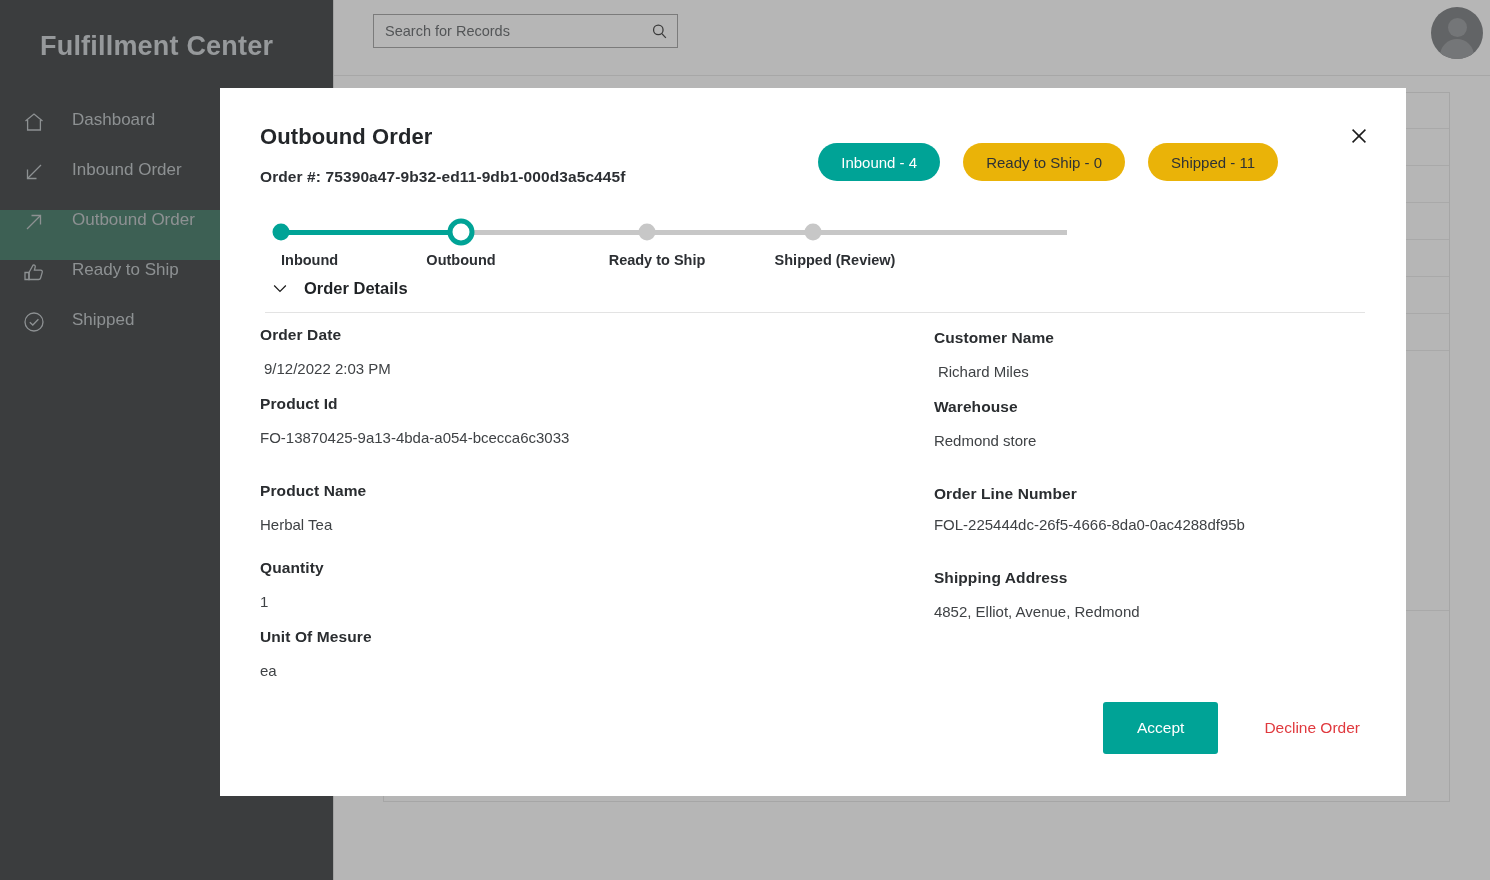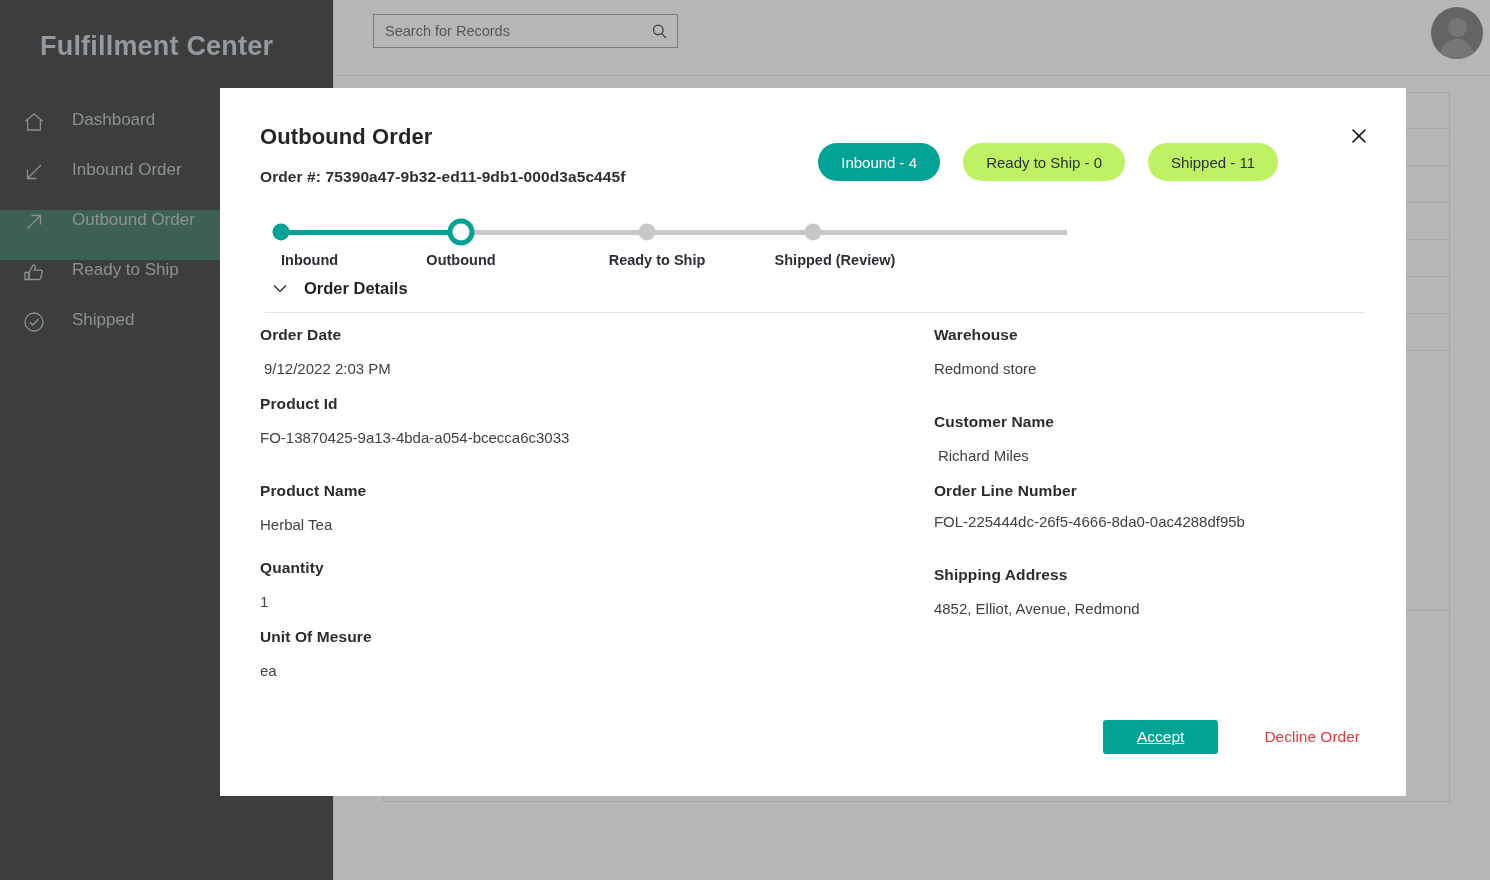--- a/index.html
+++ b/index.html
@@ -191,21 +191,21 @@
   }
   .tab {
     height: 38px;
     border-radius: 19px;
     display: flex;
     align-items: center;
     justify-content: center;
     padding: 0 23px;
     font-size: 15px;
     color: #2e3235;
-    background: #bef264;
+    background: #eab308;
     cursor: pointer;
     white-space: nowrap;
   }
   .tab.active {
     background: #00a396;
     color: #ffffff;
   }
 
   .close-btn {
     position: absolute;
@@ -327,24 +327,23 @@
     align-items: center;
     gap: 46px;
   }
   .btn-accept {
     background: #00a396;
     color: #ffffff;
     border: none;
     font-size: 15.5px;
     font-family: "Liberation Sans", sans-serif;
     padding: 0 34px;
-    height: 34px;
+    height: 52px;
     border-radius: 3px;
     cursor: pointer;
-    text-decoration: underline;
   }
   .btn-decline {
     color: #e0393e;
     font-size: 15.5px;
     cursor: pointer;
   }
 </style>
 </head>
 <body>
 
@@ -515,26 +514,26 @@
           <div class="f-value">1</div>
         </div>
         <div class="field">
           <div class="f-label">Unit Of Mesure</div>
           <div class="f-value">ea</div>
         </div>
       </div>
 
       <div class="col right">
         <div class="field">
+          <div class="f-label" style="margin-top:3px;">Customer Name</div>
+          <div class="f-value indent">Richard Miles</div>
+        </div>
+        <div class="field">
           <div class="f-label">Warehouse</div>
           <div class="f-value sp-lg">Redmond store</div>
-        </div>
-        <div class="field">
-          <div class="f-label" style="margin-top:3px;">Customer Name</div>
-          <div class="f-value indent">Richard Miles</div>
         </div>
         <div class="field">
           <div class="f-label">Order Line Number</div>
           <div class="f-value sp-lg" style="margin-top:13px;">FOL-225444dc-26f5-4666-8da0-0ac4288df95b</div>
         </div>
         <div class="field">
           <div class="f-label">Shipping Address</div>
           <div class="f-value">4852, Elliot, Avenue, Redmond</div>
         </div>
       </div>

